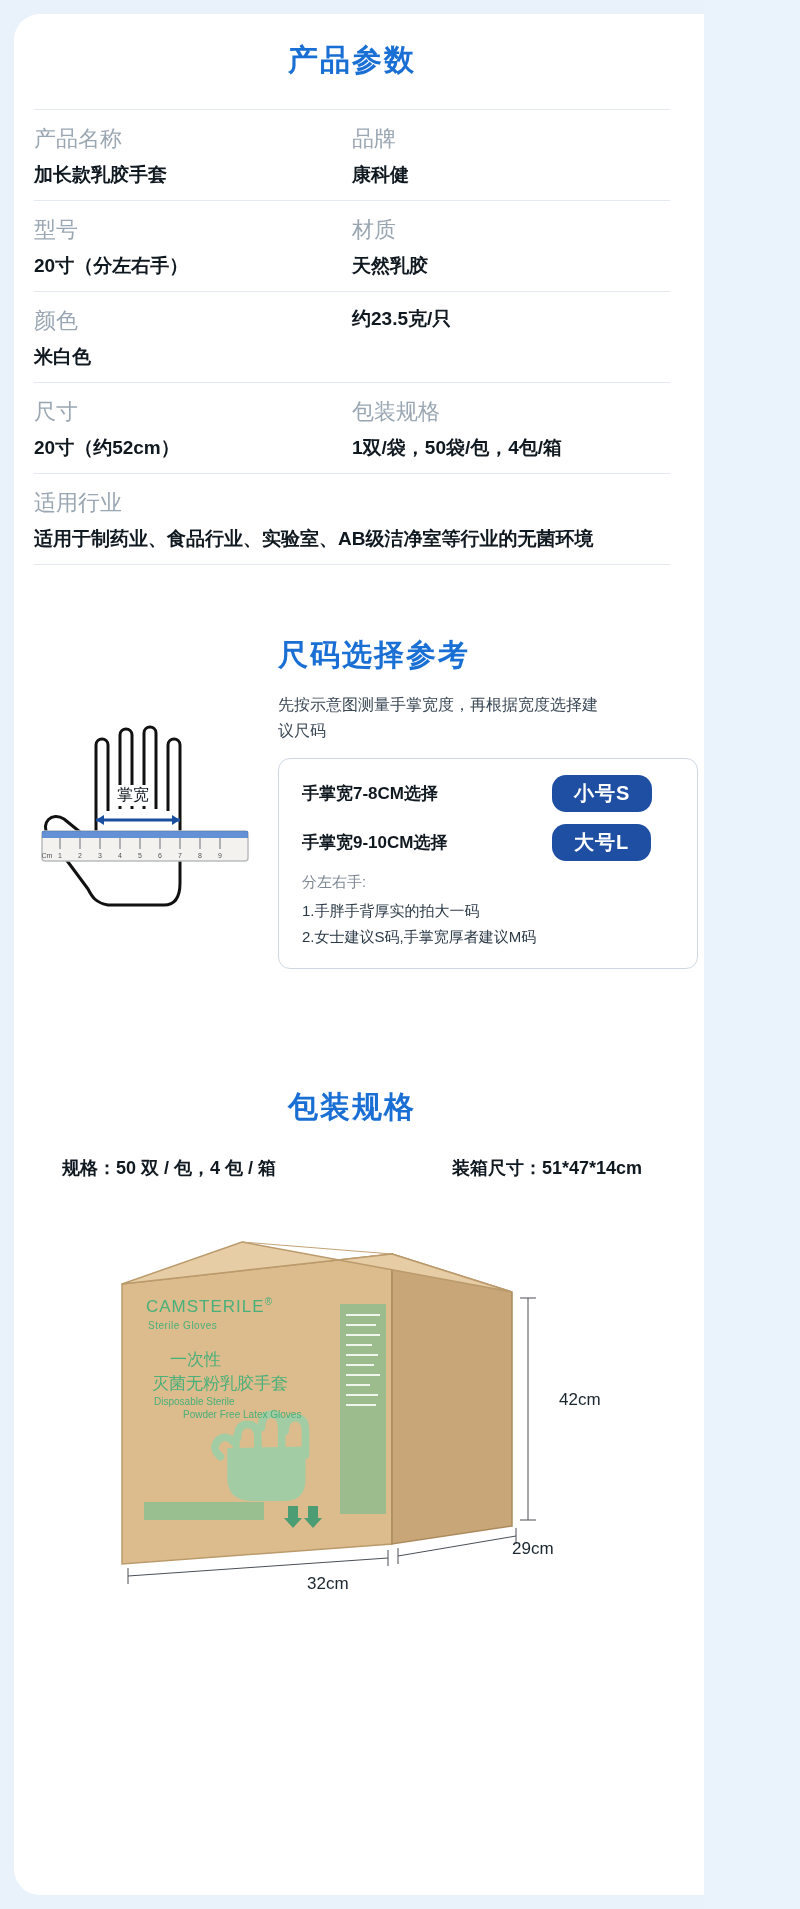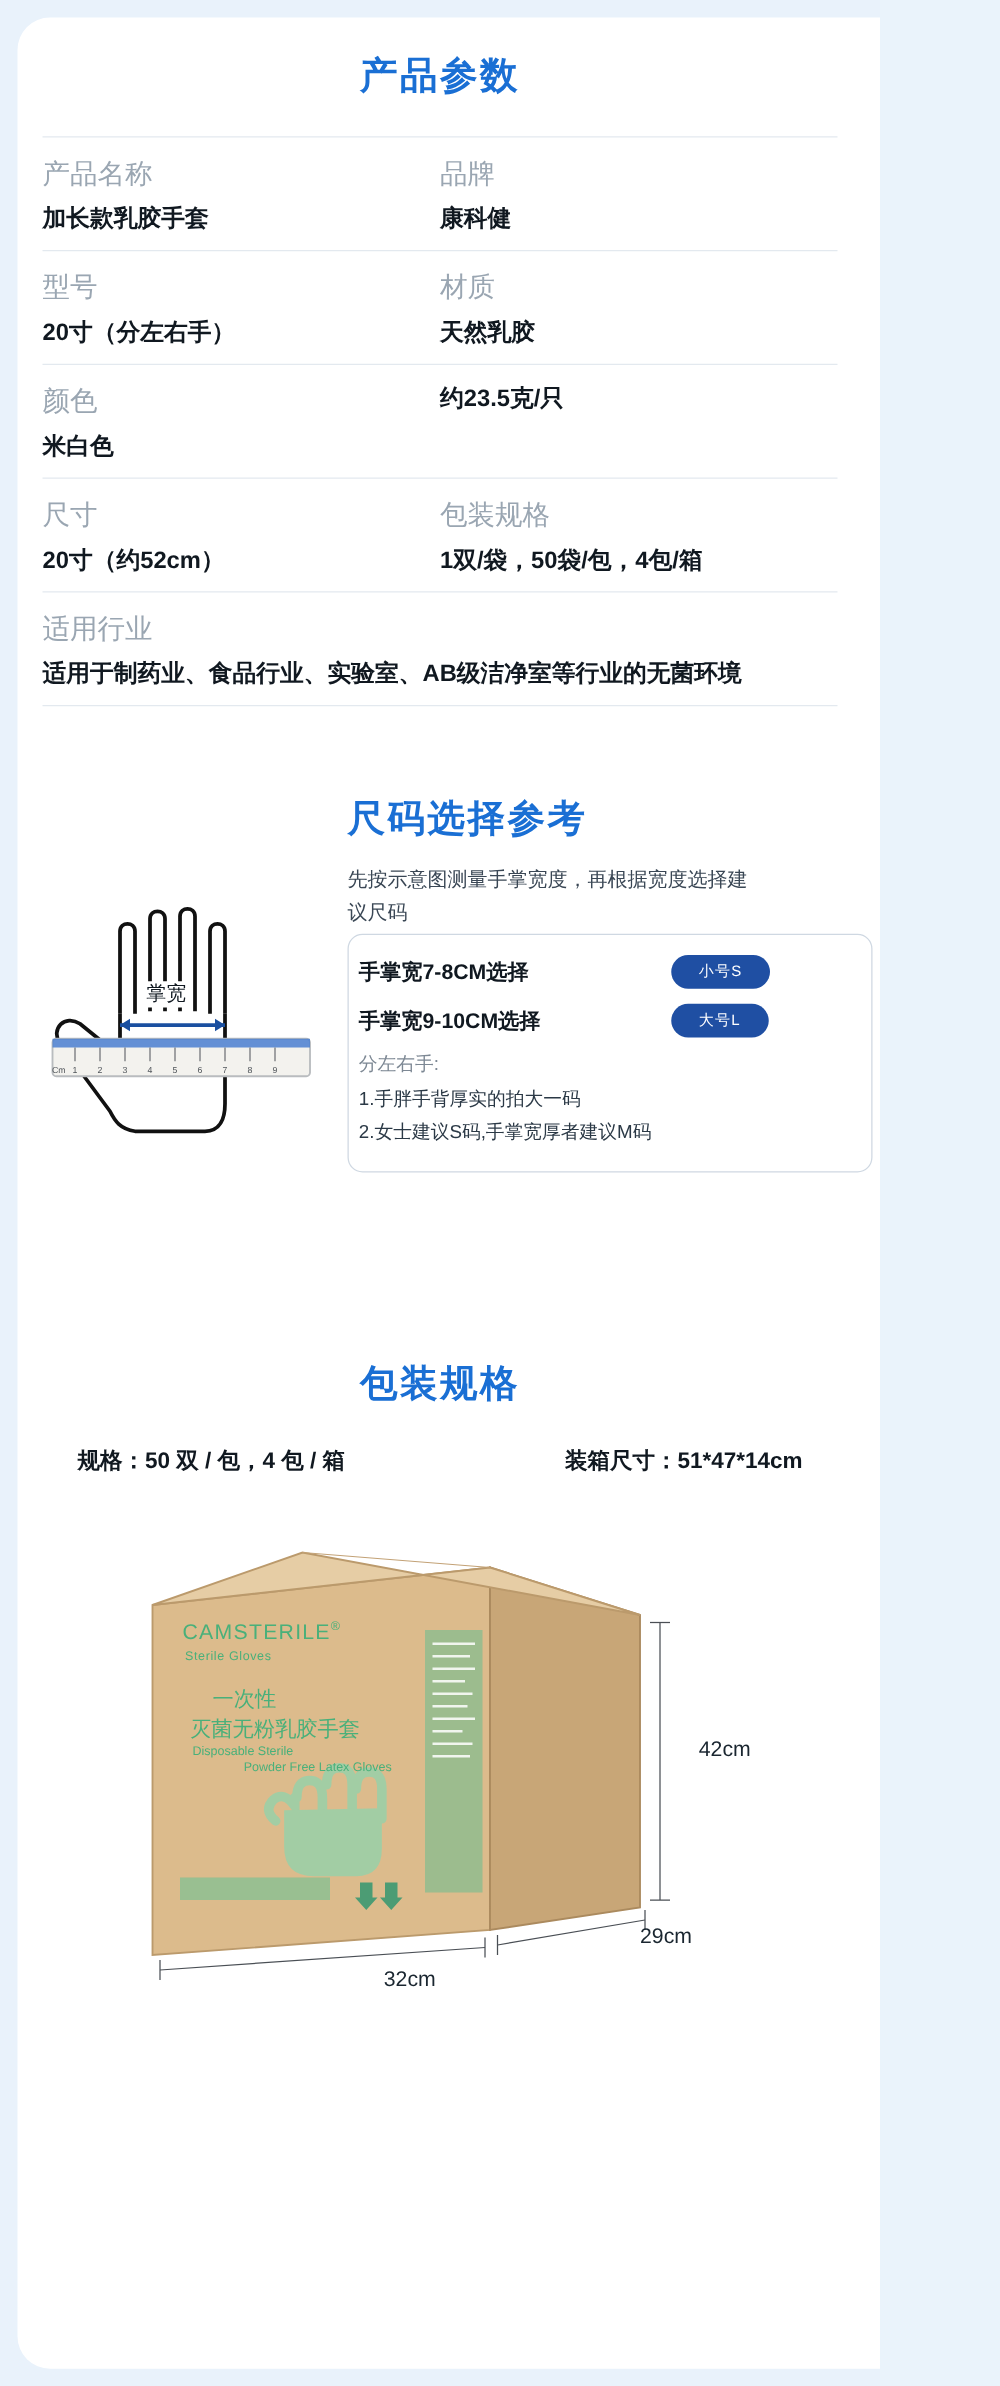--- a/index.html
+++ b/index.html
@@ -90,44 +90,44 @@
     width: 440px;
   }
   .size-desc {
     color: #3a4755;
     font-size: 16px;
     line-height: 26px;
     margin-top: 16px;
     width: 330px;
   }
   .size-box {
-    margin-top: 3px;
+    margin-top: 14px;
     border: 1px solid #cfd8e2;
     border-radius: 12px;
-    padding: 16px 18px 18px 8px;
+    padding: 16px 18px 18px 23px;
     box-sizing: border-box;
     width: 420px;
     background: #fff;
   }
   .size-line {
     display: flex;
     align-items: center;
     margin-bottom: 12px;
   }
   .size-line-text {
     font-size: 17px;
     font-weight: bold;
     color: #101820;
     width: 250px;
   }
   .size-pill {
     background: #1f4fa3;
     color: #ffffff;
-    font-size: 12px;
-    font-weight: normal;
+    font-size: 20px;
+    font-weight: bold;
     border-radius: 14px;
     padding: 5px 22px;
     letter-spacing: 1px;
   }
   .tips-title {
     color: #7d8894;
     font-size: 15px;
     margin-top: 10px;
     margin-bottom: 6px;
   }
@@ -194,21 +194,21 @@
   }
   .brand-reg { font-size: 10px; vertical-align: super; }
   .brand-sub {
     left: 56px; top: 106px;
     font-size: 10px;
     letter-spacing: .5px;
   }
   .cn-line1 { left: 78px; top: 134px; font-size: 17px; }
   .cn-line2 { left: 60px; top: 158px; font-size: 17px; }
   .en-line1 { left: 62px; top: 182px; font-size: 10px; }
-  .en-line2 { left: 80px; top: 195px; font-size: 10px; padding-left: 23px; }
+  .en-line2 { left: 68px; top: 195px; font-size: 10px; padding-left: 23px; }
 </style>
 </head>
 <body>
 
 <div class="page">
   <div class="card"></div>
   <div class="content">
 
     <div class="section-title" id="spec-title">产品参数</div>
 

